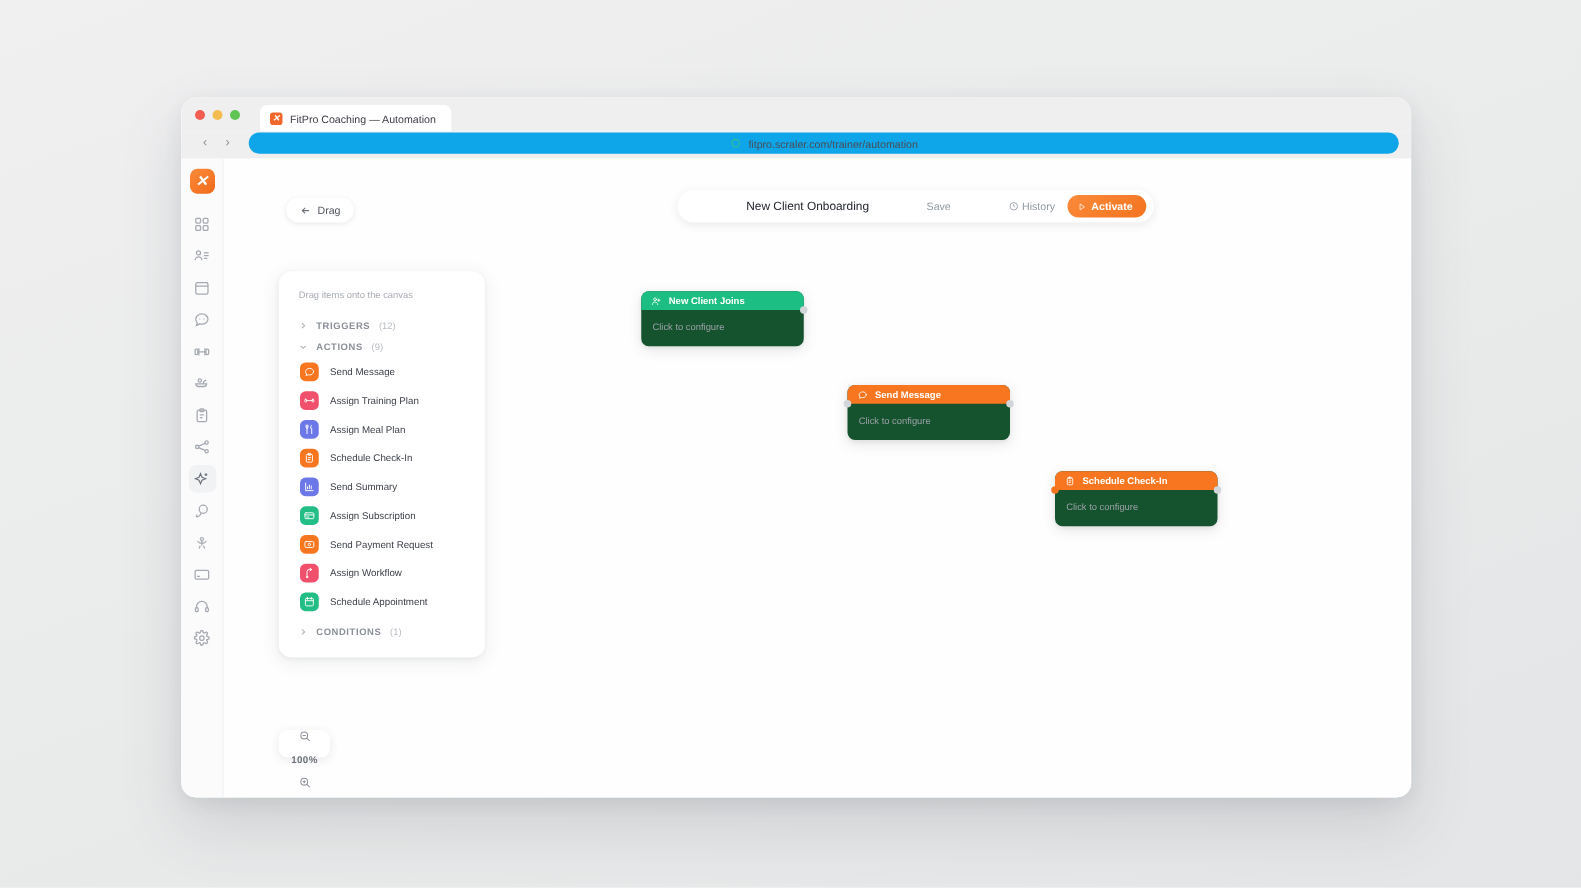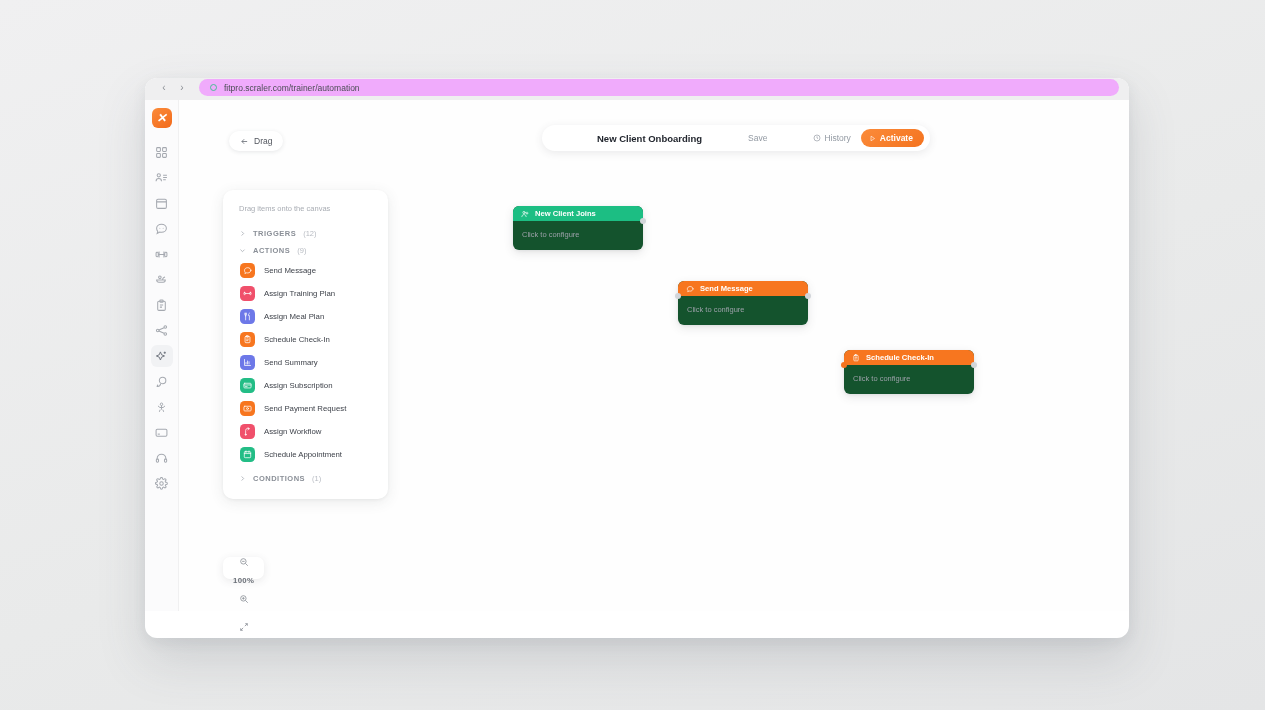--- a/index.html
+++ b/index.html
@@ -49,23 +49,23 @@
   
   #urlbar {
     height: 22px; background: #efeff0; display: flex; align-items: center;
     gap: 4px; padding: 0 10px 3px 12px;
   }
   .navbtn {
     width: 14px; height: 14px; display: flex; align-items: center;
     justify-content: center; color: #8c9096; font-size: 10px; cursor: default;
   }
   #urlfield {
-    flex: 1; height: 17px; background: #f0abfc; border-radius: 9px;
+    flex: 1; height: 17px; background: #0ea5e9; border-radius: 9px;
     display: flex; align-items: center; gap: 6px; padding: 0 10px;
-    font-size: 8.5px; color: #4a4d54; margin-left: 6px;
+    font-size: 8.5px; color: #4a4d54; margin-left: 6px; justify-content: center;
   }
   .shield { width: 9px; height: 9px; flex: 0 0 auto; }
 
   
   #app { position: relative; height: 511px; background: #fdfdfd; display: flex; }
 
   
   #rail {
     width: 34px; background: #fbfbfc; border-right: 1px solid #f0f0f1;
     display: flex; flex-direction: column; align-items: center;
@@ -96,21 +96,21 @@
     border-radius: 10px; box-shadow: 0 1px 4px rgba(60,64,72,.12);
     display: flex; align-items: center; gap: 5px;
     font-size: 8.5px; color: #52565e; cursor: pointer;
   }
   #topbar {
     position: absolute; left: 363px; top: 25px;
     height: 26px; background: #fff; border-radius: 13px;
     box-shadow: 0 2px 8px rgba(60,64,72,.11);
     display: flex; align-items: center; gap: 10px; padding: 0 6px 0 14px;
   }
-  #flowtitle { font-size: 9.5px; font-weight: bold; color: #22262e; padding-left: 41px; }
+  #flowtitle { font-size: 9.5px; font-weight: normal; color: #22262e; padding-left: 41px; }
   .tbtn { font-size: 8.5px; color: #9299a2; display: flex; align-items: center; gap: 3px; cursor: pointer; margin-left: 36px; }
   #activatebtn {
     height: 18px; padding: 0 11px 0 8px; border-radius: 9px;
     background: linear-gradient(145deg,#fb8b3a,#f4731f);
     color: #fff; font-size: 8.5px; font-weight: bold;
     display: flex; align-items: center; gap: 4px; cursor: pointer;
   }
 
   
   #palette {
@@ -174,20 +174,31 @@
   #zoomctl svg { width: 10px; height: 10px; color: #8d9199; display: block; }
   #zoomlevel { font-size: 7.8px; color: #6b7078; font-weight: bold; letter-spacing: .3px; }
   .vdiv { width: 1px; height: 10px; background: #e6e7ea; }
   .zbtn { display: flex; align-items: center; cursor: pointer; }
 </style>
 </head>
 <body>
 
 <div id="window">
 
+  <div id="tabstrip">
+    <div class="traffic">
+      <div class="dot red"></div>
+      <div class="dot yellow"></div>
+      <div class="dot green"></div>
+    </div>
+    <div id="tab">
+      <span class="favicon">✕</span>
+      <span>FitPro Coaching — Automation</span>
+    </div>
+  </div>
 
   <div id="urlbar">
     <div class="navbtn">‹</div>
     <div class="navbtn">›</div>
     <div id="urlfield">
       <svg class="shield" viewBox="0 0 24 24" fill="none" stroke="#35c08a" stroke-width="2.4">
         <circle cx="12" cy="12" r="8"></circle>
       </svg>
       <span>fitpro.scraler.com/trainer/automation</span>
     </div>

